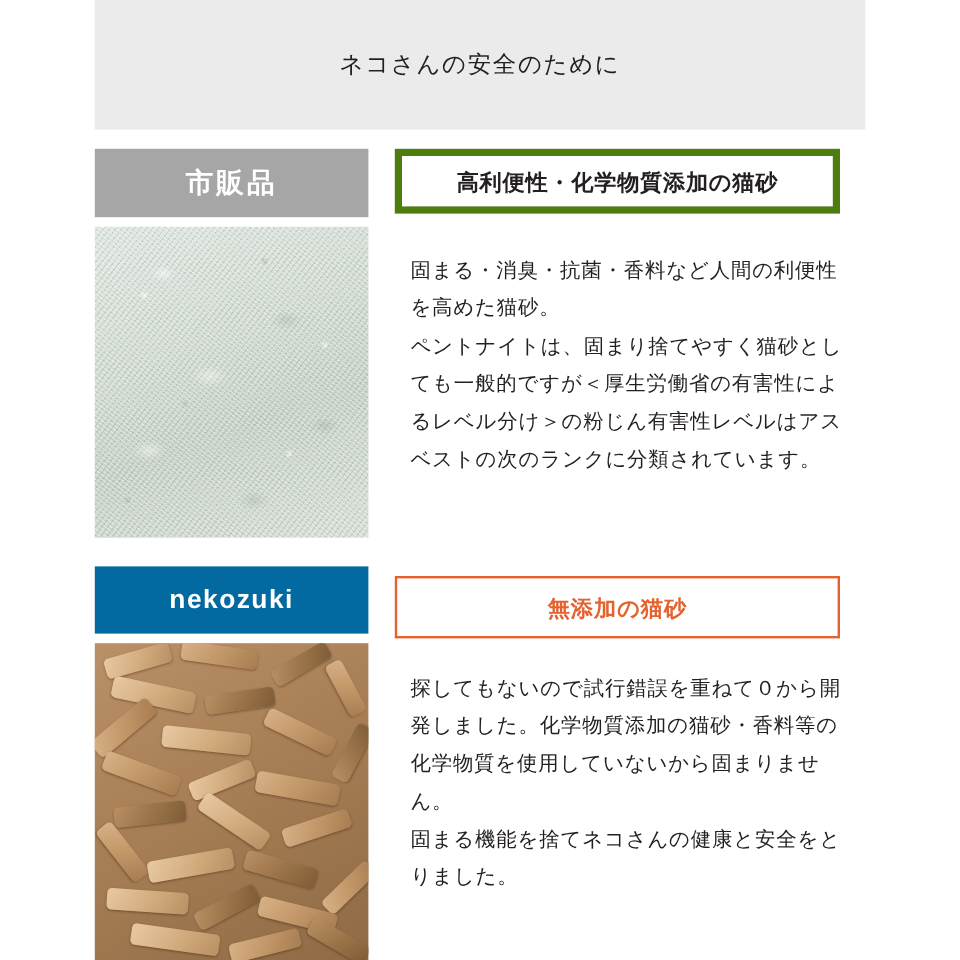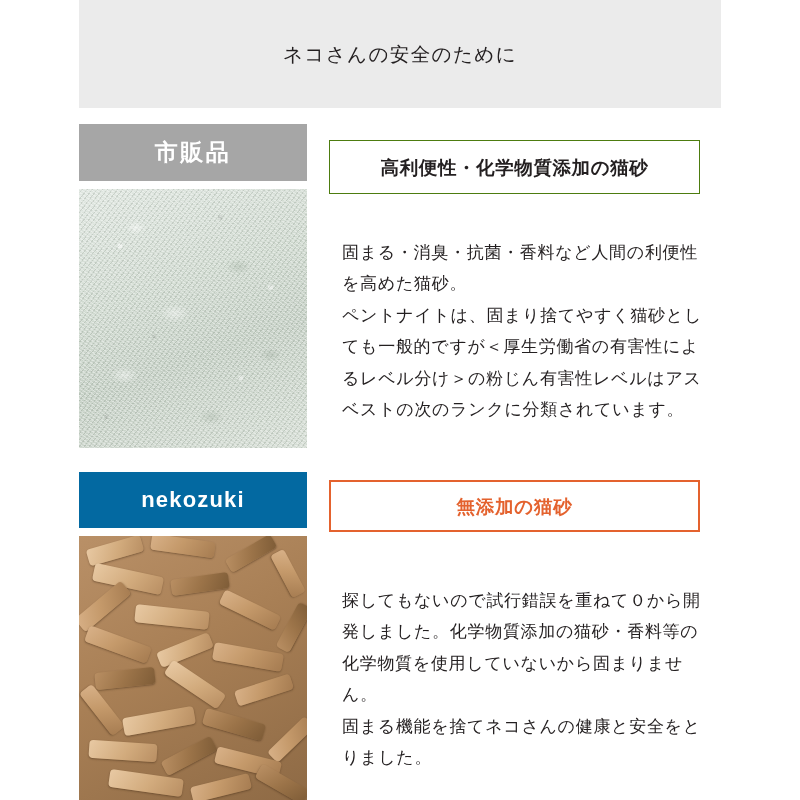--- a/index.html
+++ b/index.html
@@ -81,24 +81,24 @@
   .title-box {
     position: absolute;
     display: flex;
     align-items: center;
     justify-content: center;
     background: #ffffff;
     text-align: center;
   }
   .title-box-dark {
     left: 329px;
-    top: 140px;
+    top: 124px;
     width: 371px;
     height: 54px;
-    border: 1px solid #4d7c0f;
+    border: 6px solid #4d7c0f;
   }
   .title-box-dark .title-text {
     font-size: 18.5px;
     font-weight: bold;
     color: #231f20;
     letter-spacing: 0.6px;
     white-space: nowrap;
   }
   .title-box-orange {
     left: 329px;
@@ -116,21 +116,20 @@
   }
 
   
   .body-text {
     position: absolute;
     font-size: 17px;
     line-height: 1.85;
     color: #231f20;
     letter-spacing: 0.7px;
     white-space: pre-line;
-    margin-top: 27px;
   }
   .body-commercial {
     left: 342px;
     top: 210px;
     width: 360px;
   }
   .body-nekozuki {
     left: 342px;
     top: 558px;
     width: 360px;

